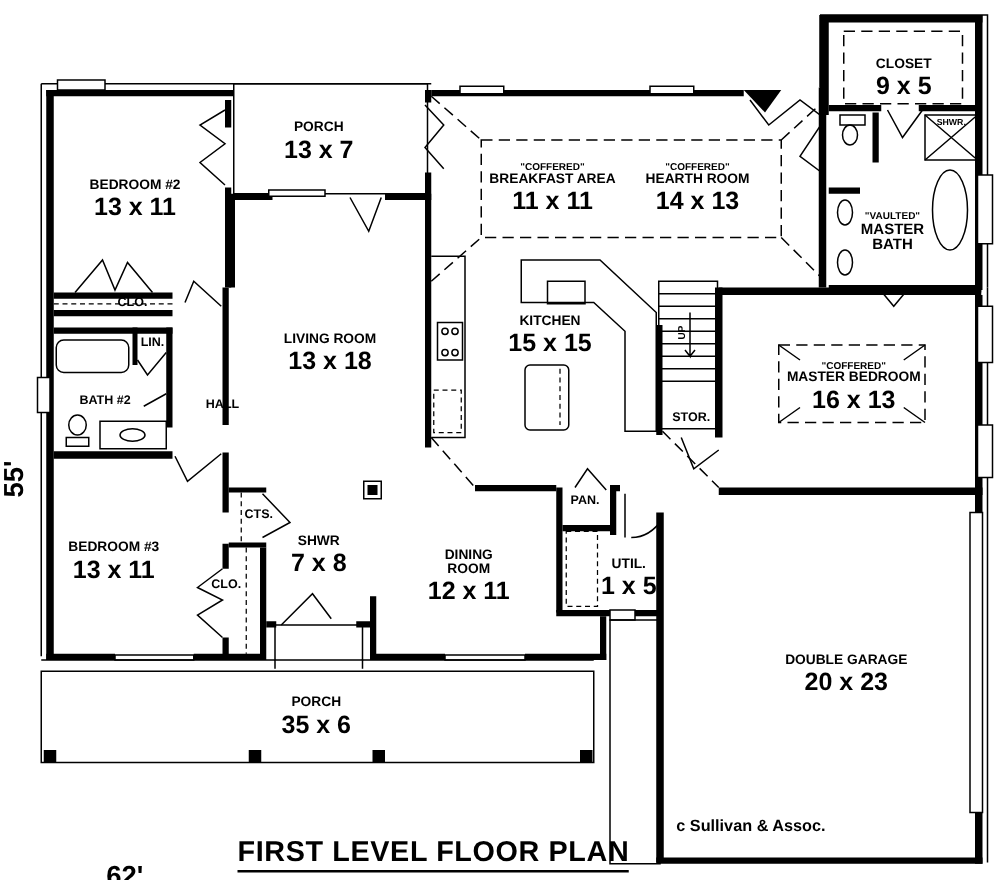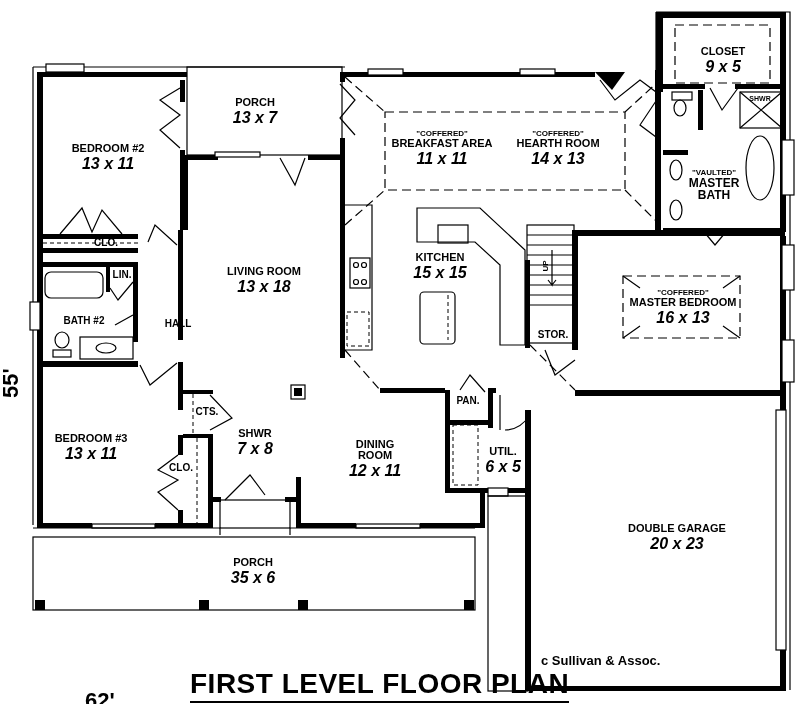--- a/index.html
+++ b/index.html
@@ -6,26 +6,26 @@
     body { width: 800px; height: 704px; position: relative; overflow: hidden; font-family: "Liberation Sans", sans-serif; }
     #plan { position: absolute; left: 0; top: 0; width: 800px; height: 704px; }
     .wall { fill: #000; }
     .thin { stroke: #000; stroke-width: 1.2; fill: none; }
     .thinw { stroke: #000; stroke-width: 1.2; fill: #fff; }
     .dash { stroke: #000; stroke-width: 1.2; fill: none; stroke-dasharray: 9 5; }
     .sdash { stroke: #000; stroke-width: 1; fill: none; stroke-dasharray: 4 3; }
     .lbl { position: absolute; text-align: center; font-weight: bold; color: #000; line-height: 1; white-space: nowrap; transform: translateX(-50%); }
     .lbl .c { font-size: 8px; display: block; }
     .lbl .n { font-size: 11px; display: block; }
-    .lbl .d { font-size: 16px; display: block; margin-top: 2px; font-style: italic; }
+    .lbl .d { font-size: 20px; display: block; margin-top: 2px; }
     .small .n { font-size: 10px; }
     .dim { position: absolute; font-weight: bold; font-size: 22px; color: #000; }
     #dim-depth { left: -2px; top: 398px; transform: rotate(-90deg); transform-origin: left top; }
     #dim-width { left: 85px; top: 688px; }
-    #plan-title { position: absolute; left: 190px; top: 668px; font-size: 28px; font-weight: bold; letter-spacing: 0.5px; color: #000; border-bottom: 2px solid #000; padding-bottom: 1px; }
+    #plan-title { position: absolute; left: 190px; top: 668px; font-size: 23px; font-weight: bold; letter-spacing: 0.5px; color: #000; border-bottom: 2px solid #000; padding-bottom: 1px; }
     #copyright { position: absolute; left: 541px; top: 653px; font-size: 13px; font-weight: bold; color: #000; }
   </style>
 </head>
 <body>
 
 <svg id="plan" viewBox="0 0 800 704" xmlns="http://www.w3.org/2000/svg">
 
   <path class="thin" d="M33 67 H345 M33 67 V525"></path>
   <path class="thin" d="M656 12 H790 V230 M656 12 V70"></path>
   <path class="thin" d="M790 230 V690"></path>
@@ -285,21 +285,21 @@
 </div>
 
 <div class="lbl" style="left:375px; top:439px;">
   <span class="n">DINING</span>
   <span class="n">ROOM</span>
   <span class="d">12 x 11</span>
 </div>
 
 <div class="lbl" style="left:503px; top:446px;">
   <span class="n">UTIL.</span>
-  <span class="d">6 x 5</span>
+  <span class="d">1 x 5</span>
 </div>
 
 <div class="lbl" style="left:661px; top:523px;margin-left:16px;">
   <span class="n">DOUBLE GARAGE</span>
   <span class="d">20 x 23</span>
 </div>
 
 <div class="lbl" style="left:253px; top:557px;">
   <span class="n">PORCH</span>
   <span class="d">35 x 6</span>

